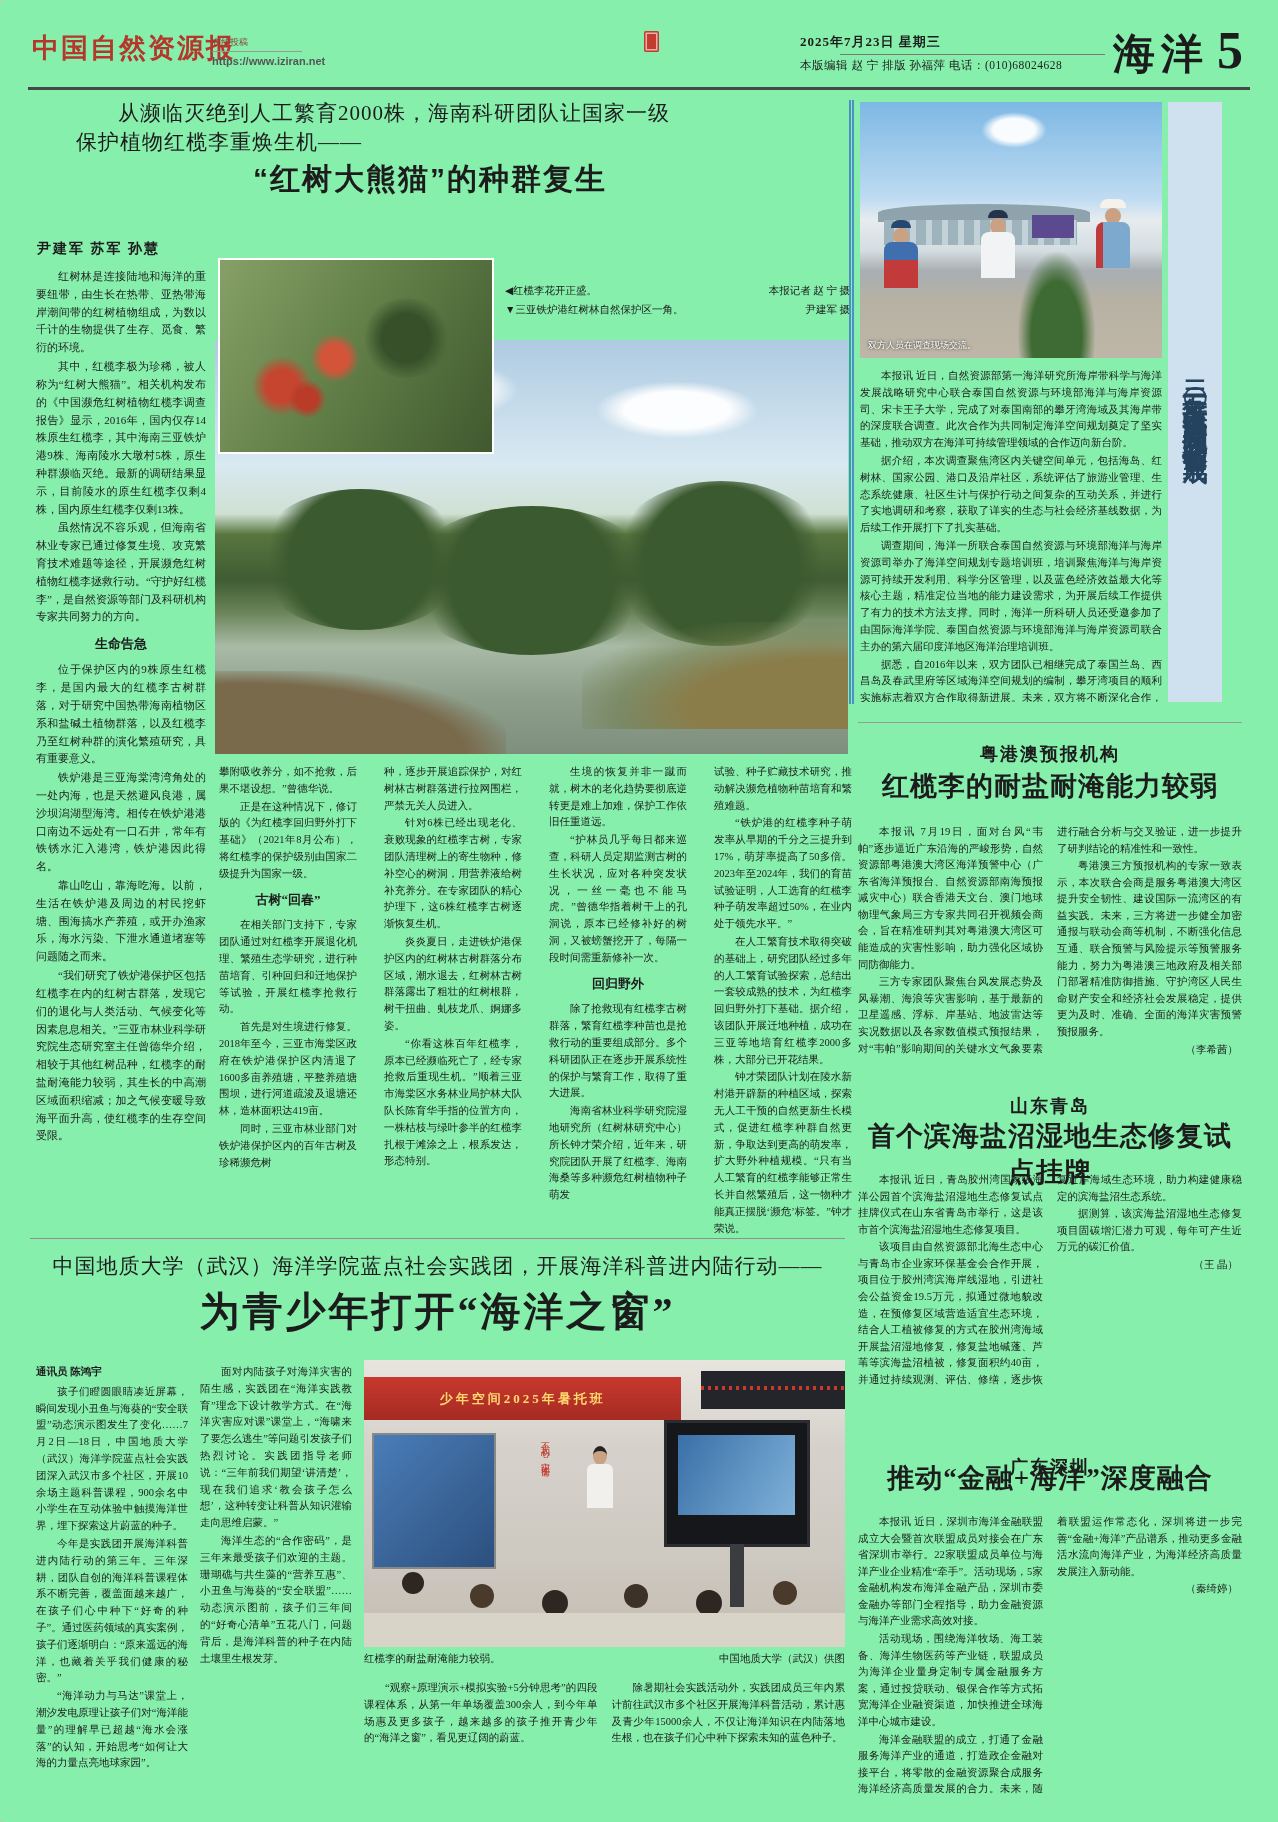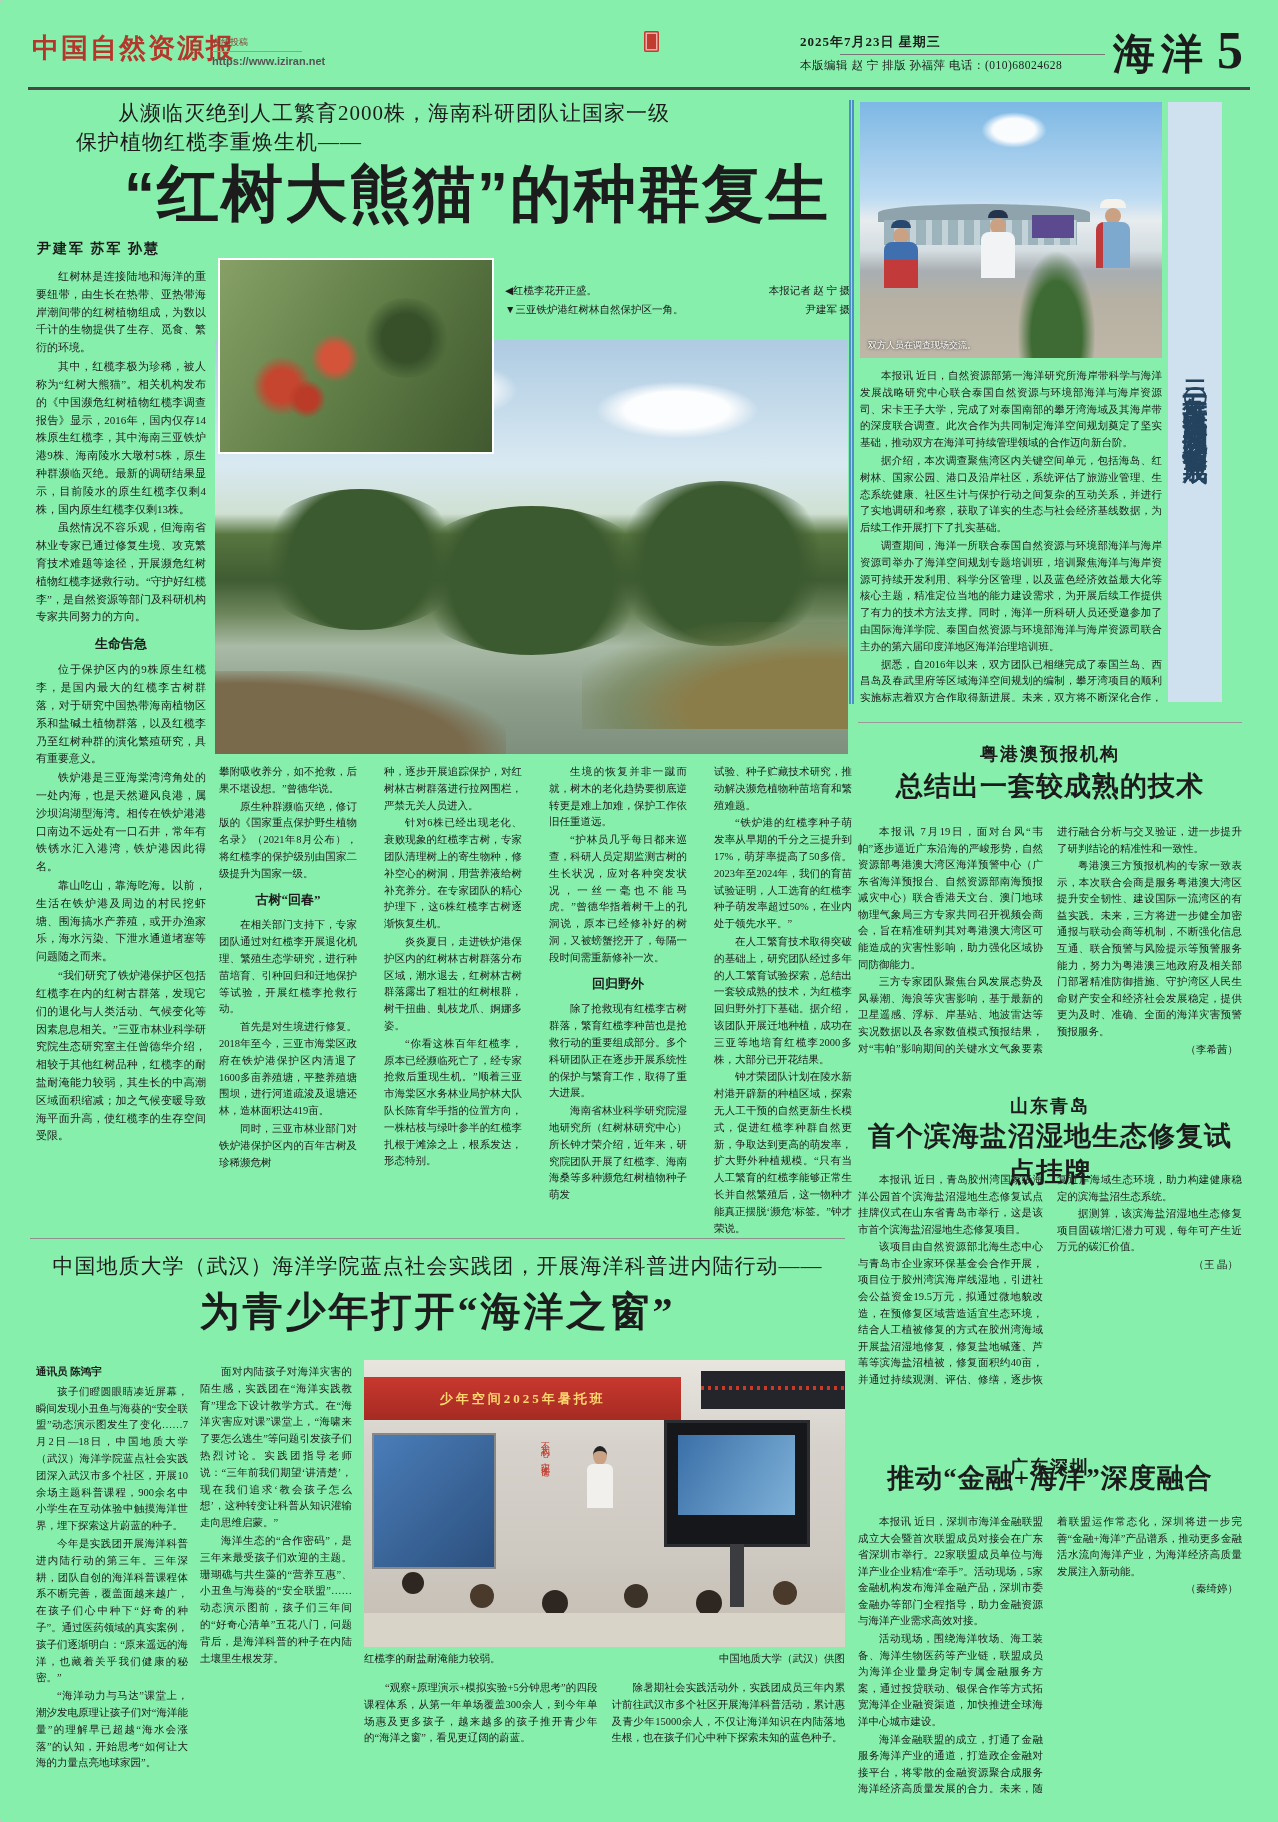--- a/index.html
+++ b/index.html
@@ -24,21 +24,21 @@
   .hdr-date{font-size:13px;font-weight:bold;letter-spacing:1px;}
   .hdr-line{border-top:1px solid #777;margin:3px 0 3px 40px;}
   .hdr-editors{font-size:11.5px;letter-spacing:.5px;}
   .page-label{left:1113px;top:26px;display:flex;align-items:flex-start;gap:8px;}
   .page-label .sea{font-size:42px;font-weight:bold;letter-spacing:6px;}
   .page-label .num{font-size:52px;font-weight:bold;line-height:.95;}
   .hdr-rule{left:28px;top:87px;width:1222px;height:3px;background:#474747;}
   
   .sub1{left:118px;top:99px;font-size:21px;letter-spacing:1px;}
   .sub2{left:76px;top:128px;font-size:21px;letter-spacing:1px;}
-  .headline1{left:30px;top:152px;width:800px;text-align:right;font-size:62px;font-weight:bold;letter-spacing:2px;}
+  .headline1{left:30px;top:159px;width:800px;text-align:center;font-size:30px;font-weight:bold;letter-spacing:2px;}
   .byline1{left:37px;top:240px;font-size:14px;font-weight:bold;letter-spacing:2px;}
   .ncol{font-size:10.5px;line-height:1.6;overflow:hidden;}
   .leftcol{left:36px;top:268px;width:170px;height:966px;font-size:11px;line-height:1.62;overflow:hidden;}
   .capbox{left:505px;top:282px;width:345px;font-size:10.5px;line-height:1.8;}
   .caprow{display:flex;justify-content:space-between;}
   .cols4{left:219px;top:764px;width:633px;height:470px;display:flex;gap:27px;}
   .cols4 .ncol{flex:1;}
   
   .ph{overflow:hidden;}
   .mangrove{left:215px;top:340px;width:633px;height:414px;z-index:1;
@@ -173,21 +173,21 @@
     <div class="fl-blob" style="left:32%;top:38%;width:56px;height:50px;background:radial-gradient(circle,#d4543a 0 35%,rgba(212,84,58,0) 65%);"></div>
     <div class="fl-blob" style="left:24%;top:62%;width:44px;height:40px;background:radial-gradient(circle,#b93b28 0 35%,rgba(185,59,40,0) 65%);"></div>
     <div class="fl-blob" style="left:52%;top:20%;width:90px;height:80px;background:radial-gradient(circle,#37502a 0 40%,rgba(55,80,42,0) 70%);"></div>
   </div>
 
   <div class="abs cols4">
     <div class="ncol">
 
         <p class="pc">攀附吸收养分，如不抢救，后果不堪设想。”曾德华说。</p>
 
-        <p>原生种群濒临灭绝，修订版的《国家重点保护野生植物名录》（2021年8月公布），将红榄李的保护级别由国家二级提升为国家一级。</p>
+        <p>正是在这种情况下，修订版的《为红榄李回归野外打下基础》（2021年8月公布），将红榄李的保护级别由国家二级提升为国家一级。</p>
 
         <h4 class="sec">古树“回春”</h4>
 
         <p>在相关部门支持下，专家团队通过对红榄李开展退化机理、繁殖生态学研究，进行种苗培育、引种回归和迁地保护等试验，开展红榄李抢救行动。</p>
 
         <p>首先是对生境进行修复。2018年至今，三亚市海棠区政府在铁炉港保护区内清退了1600多亩养殖塘，平整养殖塘围坝，进行河道疏浚及退塘还林，造林面积达419亩。</p>
 
         <p>同时，三亚市林业部门对铁炉港保护区内的百年古树及珍稀濒危树</p>
 
       </div>
@@ -266,21 +266,21 @@
 
       <p>调查期间，海洋一所联合泰国自然资源与环境部海洋与海岸资源司举办了海洋空间规划专题培训班，培训聚焦海洋与海岸资源可持续开发利用、科学分区管理，以及蓝色经济效益最大化等核心主题，精准定位当地的能力建设需求，为开展后续工作提供了有力的技术方法支撑。同时，海洋一所科研人员还受邀参加了由国际海洋学院、泰国自然资源与环境部海洋与海岸资源司联合主办的第六届印度洋地区海洋治理培训班。</p>
 
       <p>据悉，自2016年以来，双方团队已相继完成了泰国兰岛、西昌岛及春武里府等区域海洋空间规划的编制，攀牙湾项目的顺利实施标志着双方合作取得新进展。未来，双方将不断深化合作，为推进人与自然和谐共生的现代化贡献科技力量。</p>
 
     </div>
 
   <div class="abs hrule" style="left:858px;top:722px;width:384px;"></div>
 
   <div class="abs kick" style="left:858px;top:742px;">粤港澳预报机构</div>
-  <div class="abs head2" style="left:858px;top:768px;">总结出一套较成熟的技术</div>
+  <div class="abs head2" style="left:858px;top:768px;">红榄李的耐盐耐淹能力较弱</div>
   <div class="abs body2" style="left:858px;top:824px;height:238px;">
 
       <p>本报讯 7月19日，面对台风“韦帕”逐步逼近广东沿海的严峻形势，自然资源部粤港澳大湾区海洋预警中心（广东省海洋预报台、自然资源部南海预报减灾中心）联合香港天文台、澳门地球物理气象局三方专家共同召开视频会商会，旨在精准研判其对粤港澳大湾区可能造成的灾害性影响，助力强化区域协同防御能力。</p>
 
       <p>三方专家团队聚焦台风发展态势及风暴潮、海浪等灾害影响，基于最新的卫星遥感、浮标、岸基站、地波雷达等实况数据以及各家数值模式预报结果，对“韦帕”影响期间的关键水文气象要素进行融合分析与交叉验证，进一步提升了研判结论的精准性和一致性。</p>
 
       <p>粤港澳三方预报机构的专家一致表示，本次联合会商是服务粤港澳大湾区提升安全韧性、建设国际一流湾区的有益实践。未来，三方将进一步健全加密通报与联动会商等机制，不断强化信息互通、联合预警与风险提示等预警服务能力，努力为粤港澳三地政府及相关部门部署精准防御措施、守护湾区人民生命财产安全和经济社会发展稳定，提供更为及时、准确、全面的海洋灾害预警预报服务。</p>
 
       <p class="sig">（李希茜）</p>
     </div>

